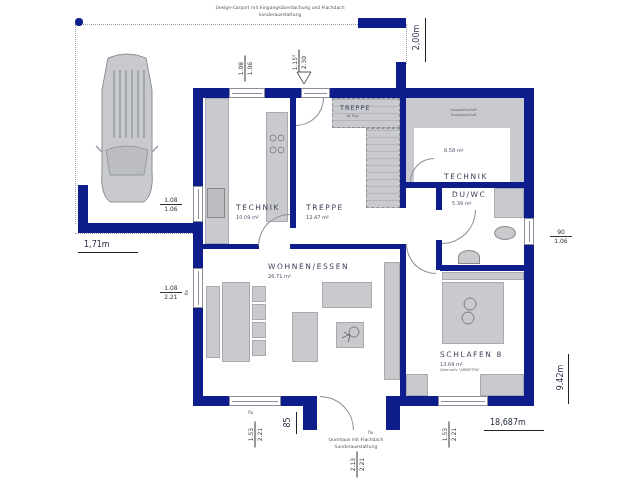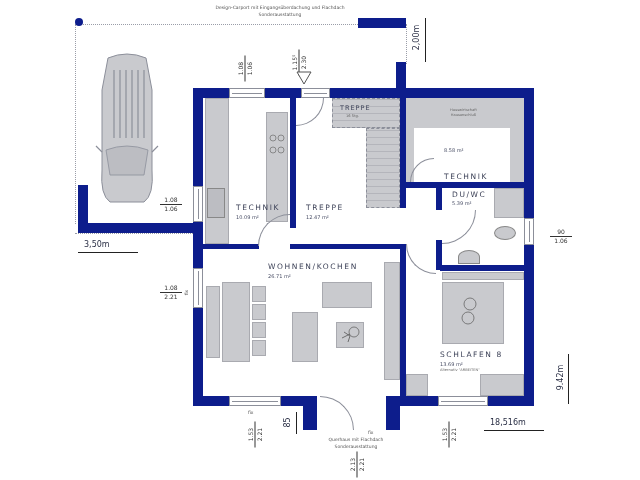--- a/index.html
+++ b/index.html
@@ -55,21 +55,21 @@
     <path d="M8 102 L2 96 M58 102 L64 96" stroke="#8c8f9a" stroke-width="1.2"></path>
   </svg>
 </div>
 <div class="wall" style="left:78px;top:185px;width:10px;height:48px;"></div>
 <div class="wall" style="left:78px;top:223px;width:118px;height:10px;"></div>
 <div class="frac" style="left:160px;top:196px;width:22px;">
   <span class="top">1.08</span>
   <span>1.06</span>
 </div>
 <div class="arrow-h" style="left:78px;top:252px;width:60px;"></div>
-<div class="dim" style="left:84px;top:240px;">3,50m</div>
+<div class="dim" style="left:84px;top:240px;">1,71m</div>
 
 <div class="wall" style="left:193px;top:88px;width:36px;height:10px;"></div>
 <div class="wall" style="left:265px;top:88px;width:36px;height:10px;"></div>
 <div class="wall" style="left:330px;top:88px;width:204px;height:10px;"></div>
 <div class="wall" style="left:396px;top:62px;width:10px;height:36px;"></div>
 <div class="wall" style="left:193px;top:88px;width:10px;height:318px;"></div>
 <div class="wall" style="left:524px;top:88px;width:10px;height:130px;"></div>
 <div class="wall" style="left:524px;top:245px;width:10px;height:160px;"></div>
 <div class="wall" style="left:193px;top:396px;width:36px;height:10px;"></div>
 <div class="wall" style="left:281px;top:396px;width:36px;height:10px;"></div>
@@ -131,21 +131,21 @@
 <div class="room-area" style="left:444px;top:147px;">8.58 m²</div>
 <div class="door-arc" style="left:410px;top:158px;width:24px;height:24px;border-radius:24px 0 0 0;border-right:none;border-bottom:none;"></div>
 
 <div class="room-label" style="left:452px;top:190px;">DU/WC</div>
 <div class="room-area" style="left:452px;top:200px;">5.39 m²</div>
 <div class="furn" style="left:494px;top:188px;width:30px;height:30px;"></div>
 <div class="abs" style="left:494px;top:226px;width:22px;height:14px;border:1px solid #888;border-radius:50%;background:#c9cace;box-sizing:border-box;"></div>
 <div class="abs" style="left:458px;top:250px;width:22px;height:14px;border:1px solid #888;border-radius:50% 50% 0 0;background:#c9cace;box-sizing:border-box;"></div>
 <div class="door-arc" style="left:442px;top:210px;width:34px;height:34px;border-radius:0 0 34px 0;border-left:none;border-top:none;"></div>
 
-<div class="room-label" style="left:268px;top:262px;">WOHNEN/KOCHEN</div>
+<div class="room-label" style="left:268px;top:262px;">WOHNEN/ESSEN</div>
 <div class="room-area" style="left:268px;top:273px;">26.71 m²</div>
 <div class="furn" style="left:206px;top:286px;width:14px;height:72px;"></div>
 <div class="furn" style="left:222px;top:282px;width:28px;height:80px;"></div>
 <div class="furn" style="left:252px;top:286px;width:14px;height:16px;"></div>
 <div class="furn" style="left:252px;top:304px;width:14px;height:16px;"></div>
 <div class="furn" style="left:252px;top:322px;width:14px;height:16px;"></div>
 <div class="furn" style="left:252px;top:340px;width:14px;height:16px;"></div>
 <div class="furn" style="left:322px;top:282px;width:50px;height:26px;"></div>
 <div class="furn" style="left:292px;top:312px;width:26px;height:50px;"></div>
 <div class="furn" style="left:336px;top:322px;width:28px;height:26px;"></div>
@@ -220,16 +220,16 @@
   <span class="top">2.13</span>
   <span>2.21</span>
 </div>
 
 <div class="vfrac" style="left:436px;top:426px;width:26px;">
   <span class="top">1.53</span>
   <span>2.21</span>
 </div>
 
 <div class="arrow-h" style="left:484px;top:430px;width:60px;"></div>
-<div class="dim" style="left:490px;top:418px;">18,516m</div>
+<div class="dim" style="left:490px;top:418px;">18,687m</div>
 
 <div class="arrow-v" style="left:568px;top:354px;height:50px;"></div>
 <div class="dim" style="left:548px;top:373px;transform:rotate(-90deg);">9.42m</div>
 
 </body></html>

